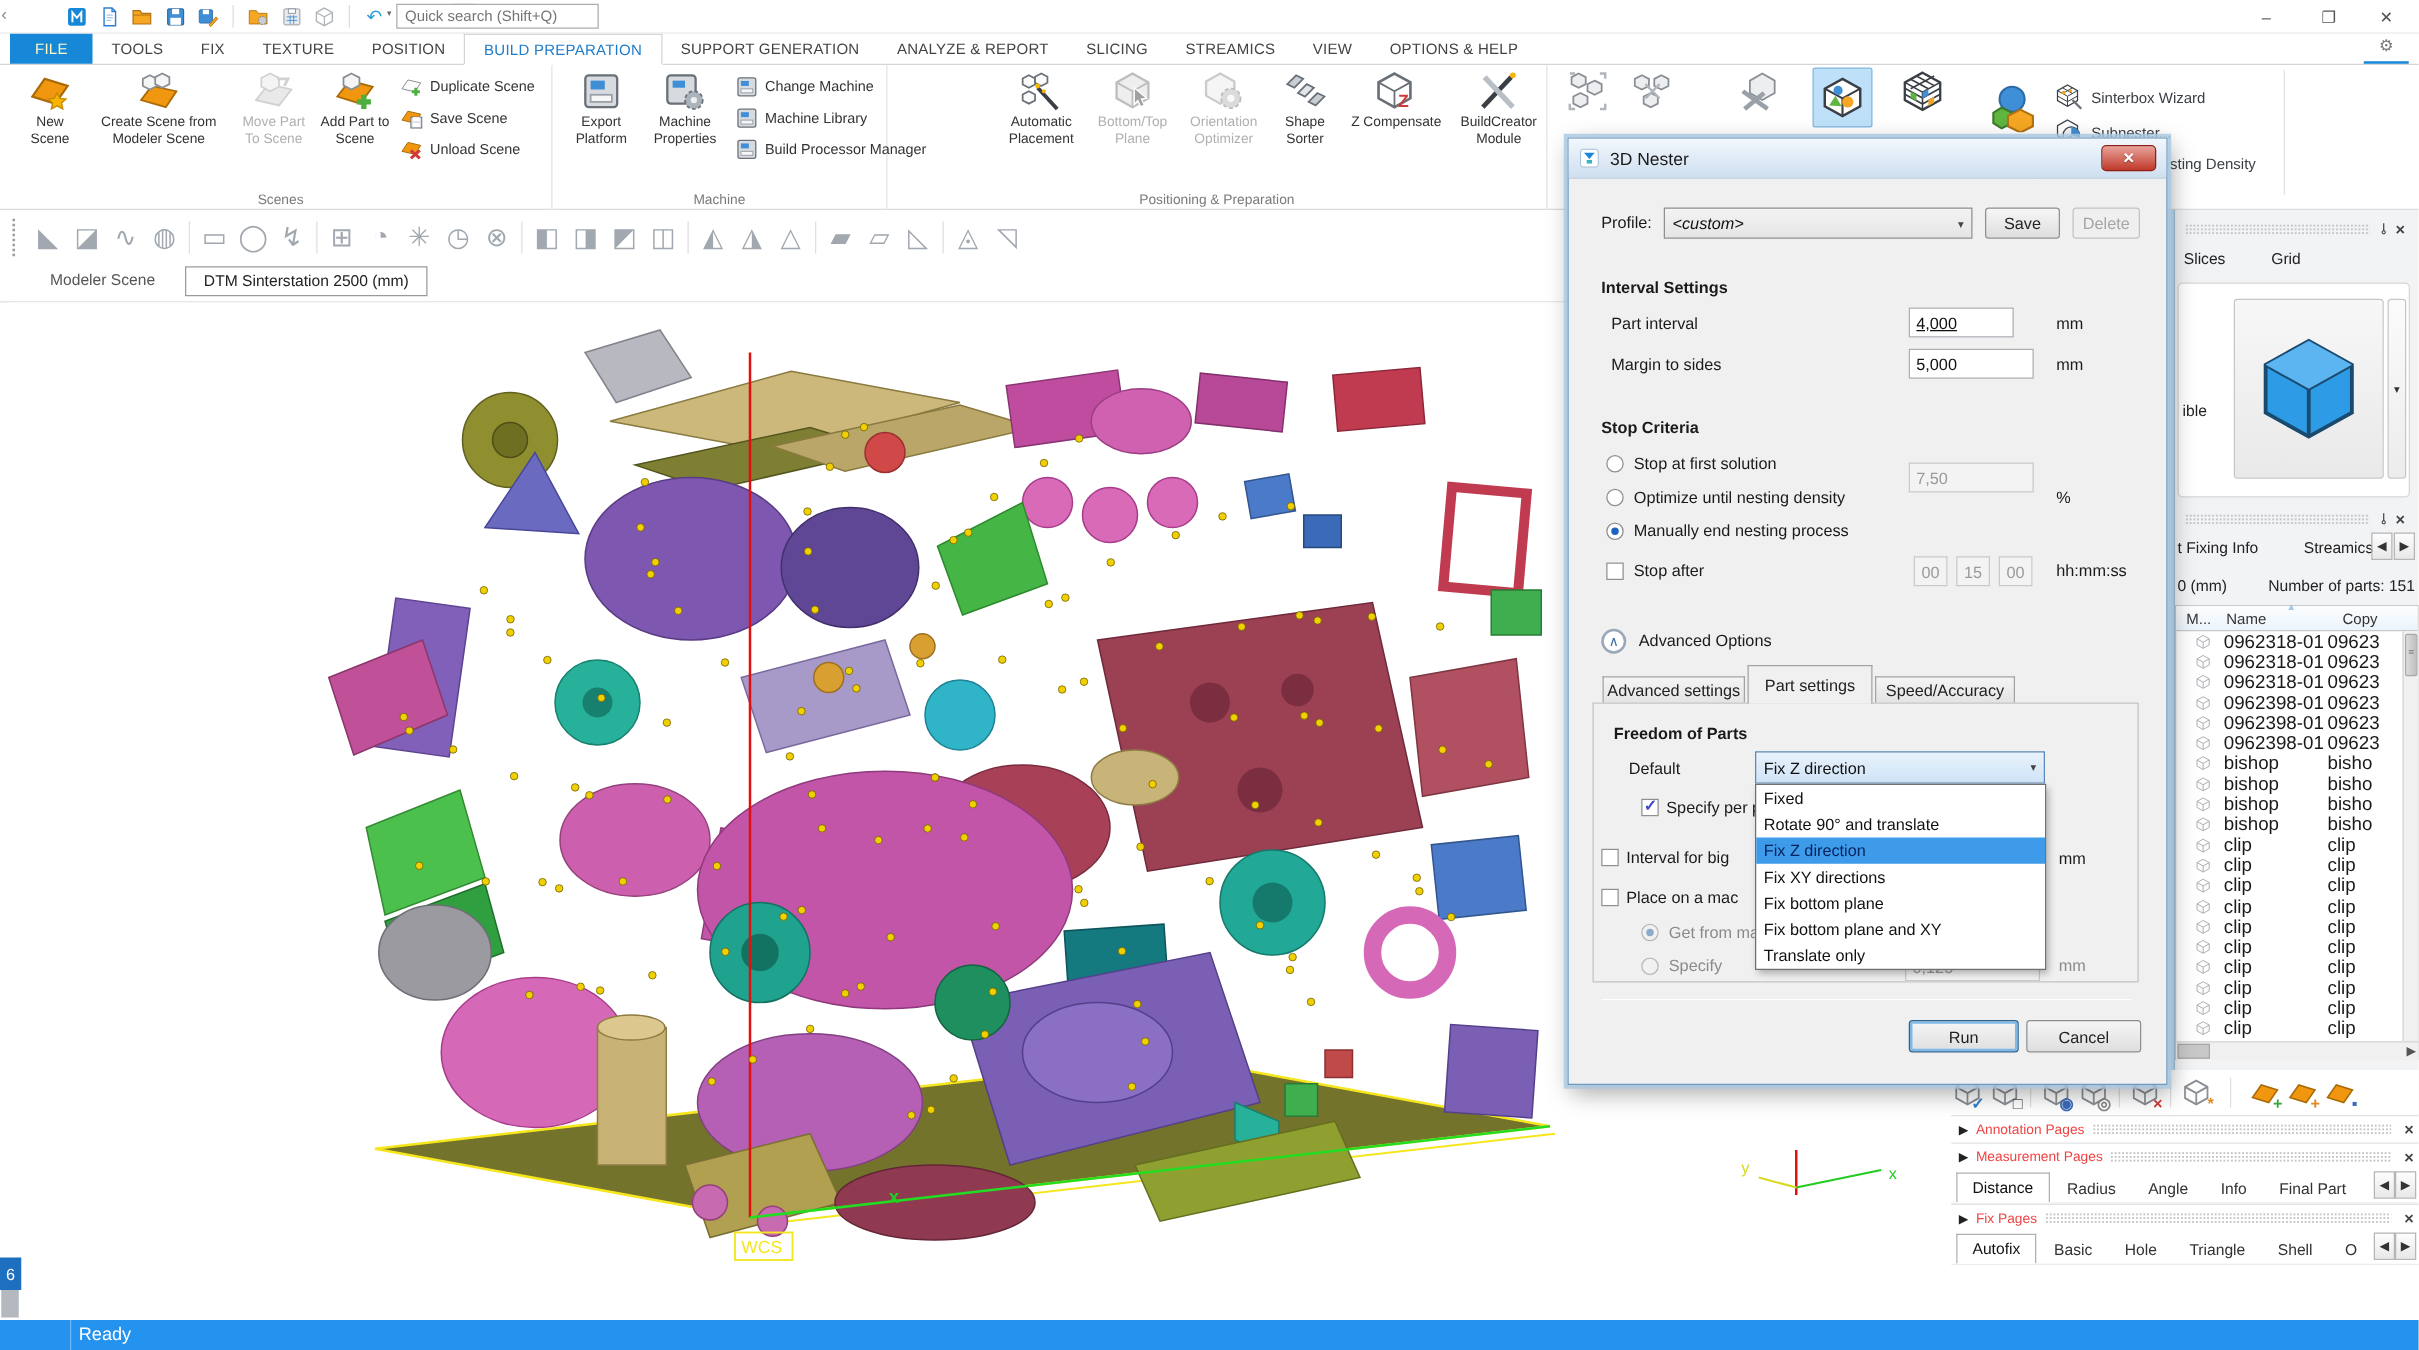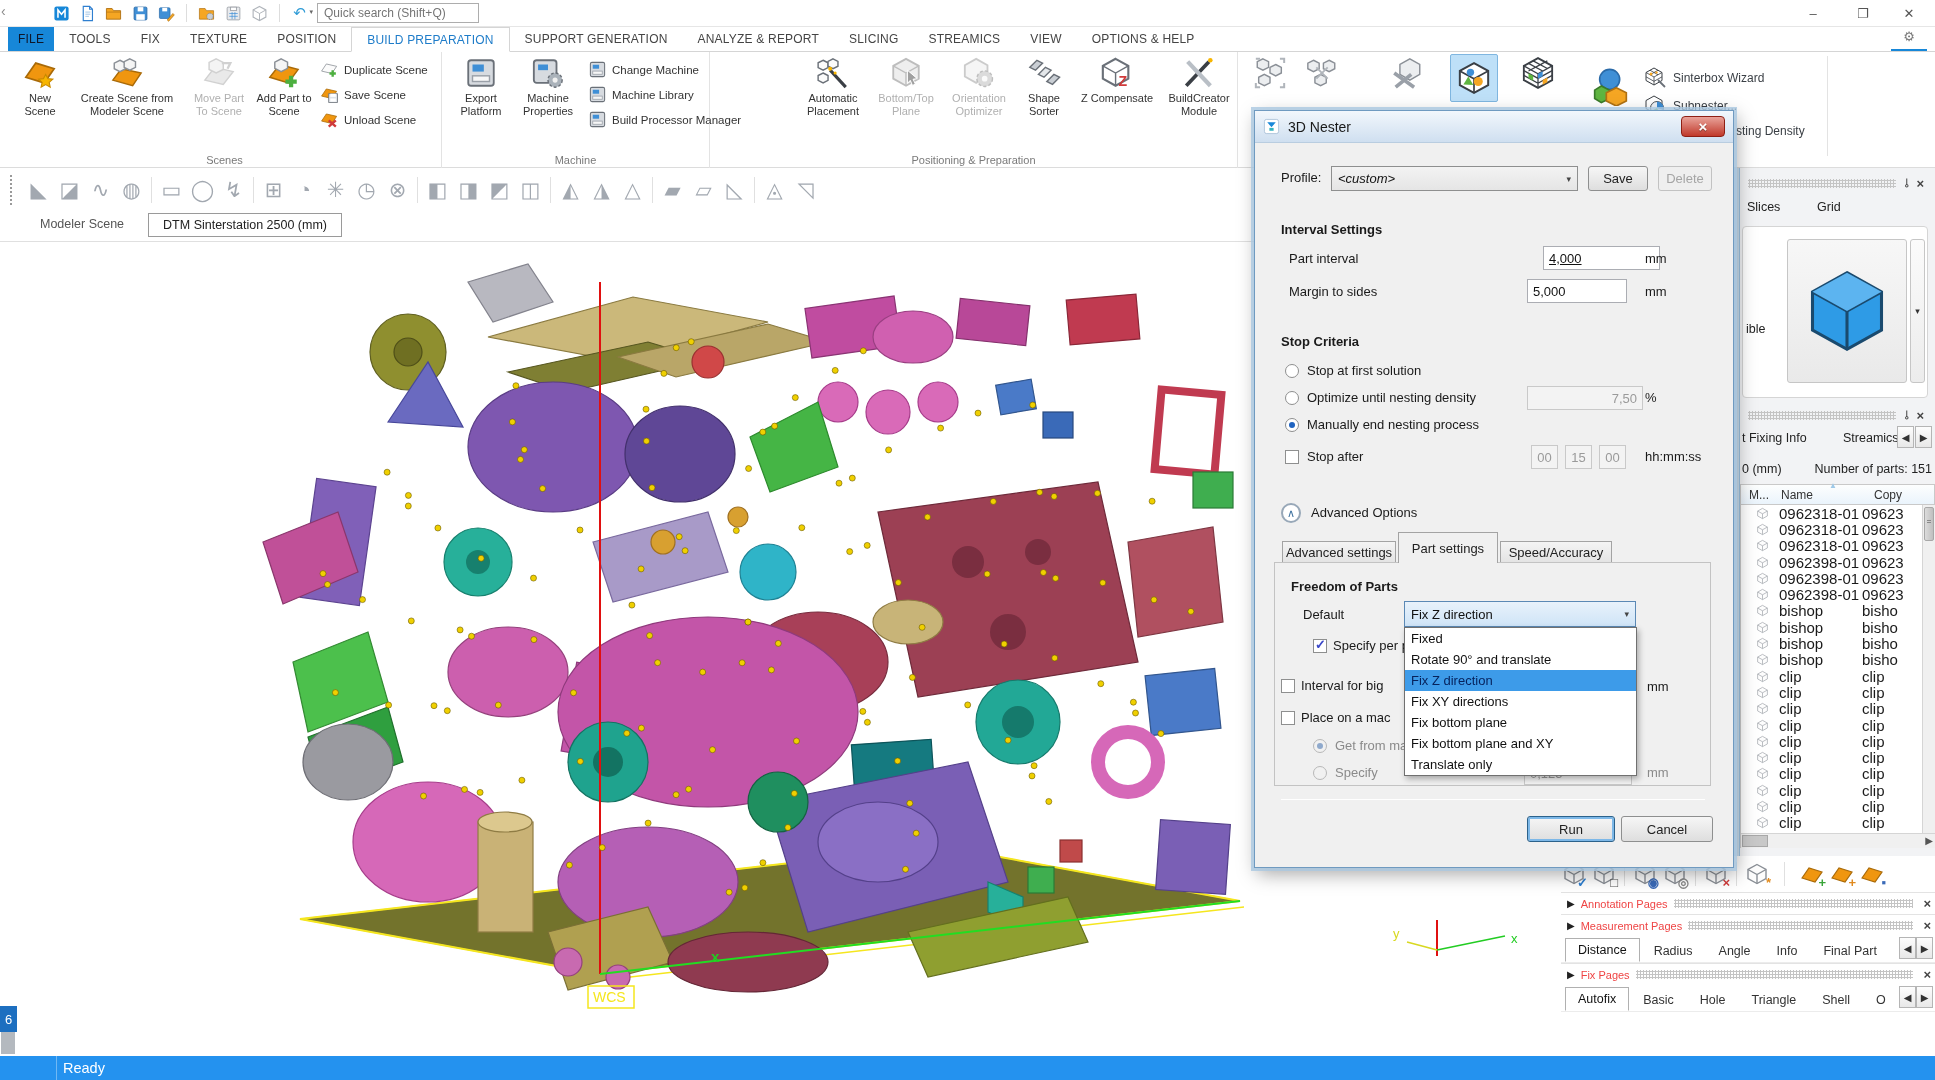--- a/index.html
+++ b/index.html
@@ -11,21 +11,21 @@
 .qico svg{width:17px;height:17px}
 .qico.hl{background:#cfe6f8;border:1px solid #7fb6e0;border-radius:2px}
 .qsep{display:inline-block;width:1px;height:18px;background:#ddd;margin:4px 4px;vertical-align:top}
 .caret{font-size:7px;color:#666;margin-left:-1px}
 #search{left:317px;top:3px;width:162px;height:20px;border:1px solid #adadad;font-size:12px;padding:0 6px;color:#444;font-family:"Liberation Sans",sans-serif;background:#fff}
 #wtitle{left:0;right:0;top:5px;text-align:center;font-size:13.5px;color:#333;pointer-events:none}
 .wctl{top:0;width:44px;height:26px;display:flex;align-items:center;justify-content:center;font-size:13px;color:#555}
 
 #tabrow{left:0;top:27px;width:1935px;height:25px;background:#fff;border-bottom:1px solid #d5d5d5;display:flex;align-items:stretch;padding-left:8px}
 .rtab{display:flex;align-items:center;padding:0 15px;font-size:12px;color:#444;letter-spacing:.2px}
-.rtab.file{background:#1787d8;color:#0f172a;padding:0 10px}
+.rtab.file{background:#1787d8;color:#fef9c3;padding:0 20px}
 .rtab.active{background:#fff;color:#1e7cc9;border:1px solid #d5d5d5;border-bottom:1px solid #fff;margin-bottom:-1px}
 #ribopts{right:8px;top:29px;width:36px;height:22px;text-align:center;font-size:13px;color:#7a7a7a;border-bottom:2px solid #1787d8}
 
 #ribbon{left:0;top:52px;width:1935px;height:116px;background:#fff;border-bottom:1px solid #dcdcdc}
 .rgroup{position:absolute;top:0;height:116px;border-right:1px solid #e3e3e3}
 .glabel{position:absolute;bottom:2px;left:0;width:100%;text-align:center;font-size:11px;color:#7a7a7a}
 .rbtn{position:absolute;top:4px;text-align:center}
 .rbtn .bi{width:34px;height:34px;display:block;margin:0 auto}
 .rlbl{font-size:11px;line-height:13px;color:#333;margin-top:2px}
 .rbtn.dis .rlbl{color:#b0b0b0}
@@ -1138,32 +1138,32 @@
     <span class="lbl" style="left:26px;top:27px">Profile:</span>
     <div class="combo" style="left:76px;top:23px;width:247px;height:25px">
         <span style="font-style:italic">&lt;custom&gt;</span>
         <span class="dda">▾</span>
       </div>
     <div class="btn" style="left:333px;top:23px;width:60px;height:25px">Save</div>
     <div class="btn dis" style="left:403px;top:23px;width:54px;height:25px">Delete</div>
 
     <span class="lbl hdr" style="left:26px;top:79px">Interval Settings</span>
     <span class="lbl" style="left:34px;top:108px">Part interval</span>
-    <input class="fld" style="left: 288px; top: 103px; width: 117px; text-decoration: underline;" value="4,000">
+    <input class="fld" style="left: 272px; top: 103px; width: 84px; text-decoration: underline;" value="4,000">
     <span class="unit" style="left:390px;top:108px">mm</span>
     <span class="lbl" style="left:34px;top:141px">Margin to sides</span>
     <input class="fld" style="left: 272px; top: 136px; width: 100px;" value="5,000">
     <span class="unit" style="left:390px;top:141px">mm</span>
 
     <span class="lbl hdr" style="left:26px;top:191px">Stop Criteria</span>
     <span class="rd" style="left:30px;top:221px"></span>
     <span class="lbl" style="left:52px;top:220px">Stop at first solution</span>
     <span class="rd" style="left:30px;top:248px"></span>
     <span class="lbl" style="left:52px;top:247px">Optimize until nesting density</span>
-    <input class="fld dis" style="left: 272px; top: 243px; width: 116px; text-align: right;" readonly="" value="7,50">
+    <input class="fld dis" style="left: 272px; top: 227px; width: 100px;" readonly="" value="7,50">
     <span class="unit" style="left:390px;top:247px">%</span>
     <span class="rd sel" style="left:30px;top:275px"></span>
     <span class="lbl" style="left:52px;top:274px">Manually end nesting process</span>
     <span class="cb" style="left:30px;top:307px"></span>
     <span class="lbl" style="left:52px;top:306px">Stop after</span>
     <input class="fld dis" style="left: 276px; top: 302px; width: 27px; text-align: center;" readonly="" value="00">
     <input class="fld dis" style="left: 310px; top: 302px; width: 27px; text-align: center;" readonly="" value="15">
     <input class="fld dis" style="left: 344px; top: 302px; width: 27px; text-align: center;" readonly="" value="00">
     <span class="unit" style="left:390px;top:306px">hh:mm:ss</span>
 

